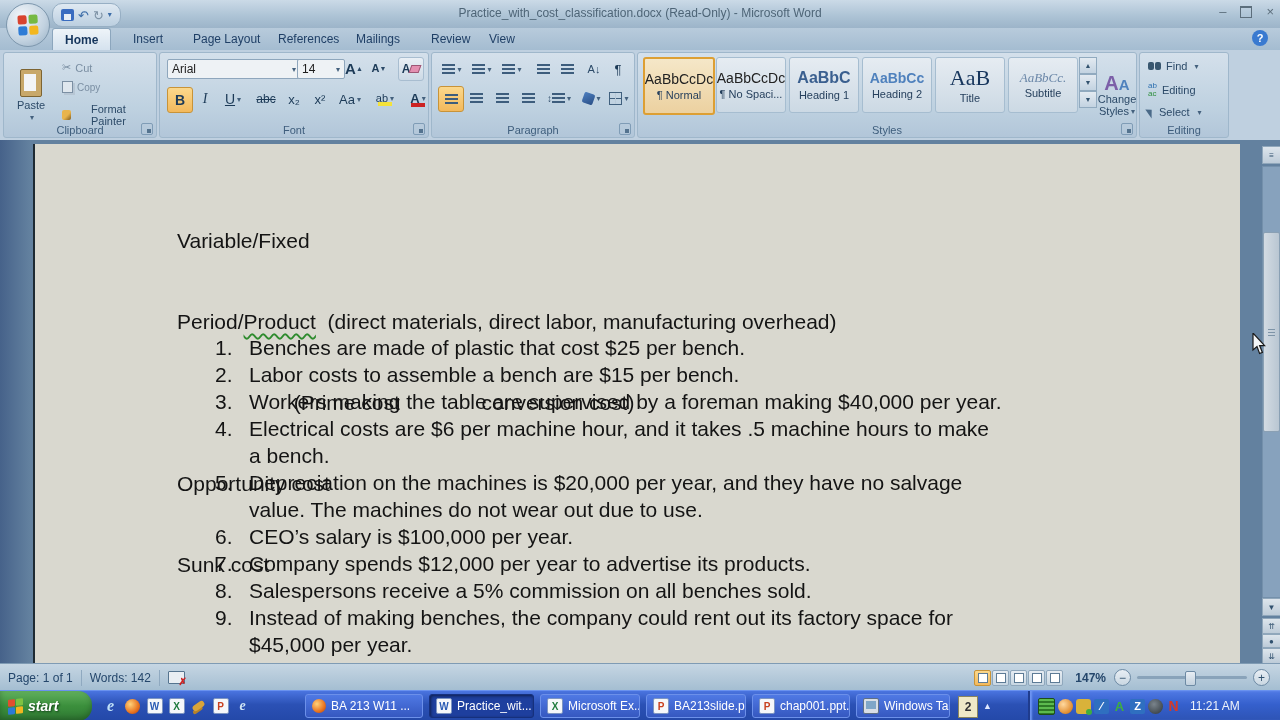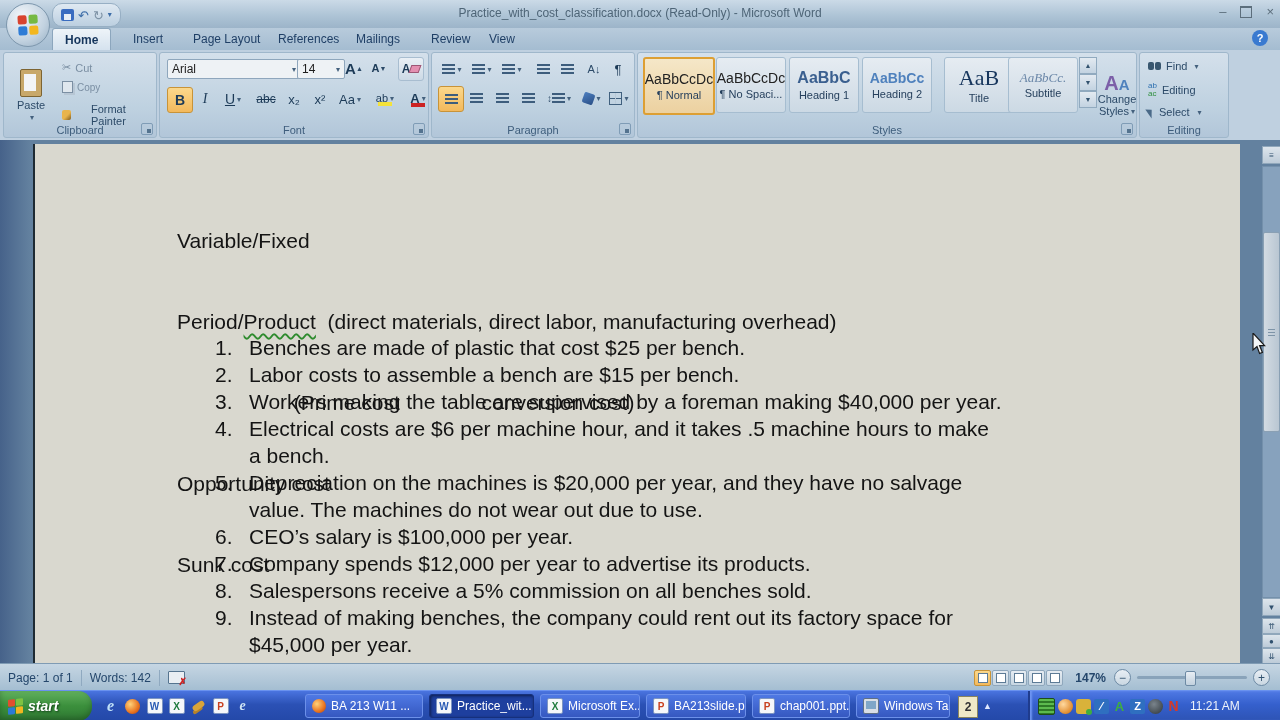--- a/index.html
+++ b/index.html
@@ -339,21 +339,21 @@
       <div class="chip-name">¶ No Spaci...</div>
     </div>
     <div class="chip" style="left:151px">
       <div class="cprev p-h1">AaBbC</div>
       <div class="chip-name">Heading 1</div>
     </div>
     <div class="chip" style="left:224px">
       <div class="cprev p-h2">AaBbCc</div>
       <div class="chip-name">Heading 2</div>
     </div>
-    <div class="chip" style="left:306px">
+    <div class="chip" style="left:297px">
       <div class="cprev p-title">AaB</div>
       <div class="chip-name">Title</div>
     </div>
     <div class="chip" style="left:370px">
       <div class="cprev p-sub">AaBbCc.</div>
       <div class="chip-name">Subtitle</div>
     </div>
     <div class="sbtn" style="left:441px;top:4px">▲</div>
     <div class="sbtn" style="left:441px;top:21px">▼</div>
     <div class="sbtn" style="left:441px;top:38px">▼</div>

